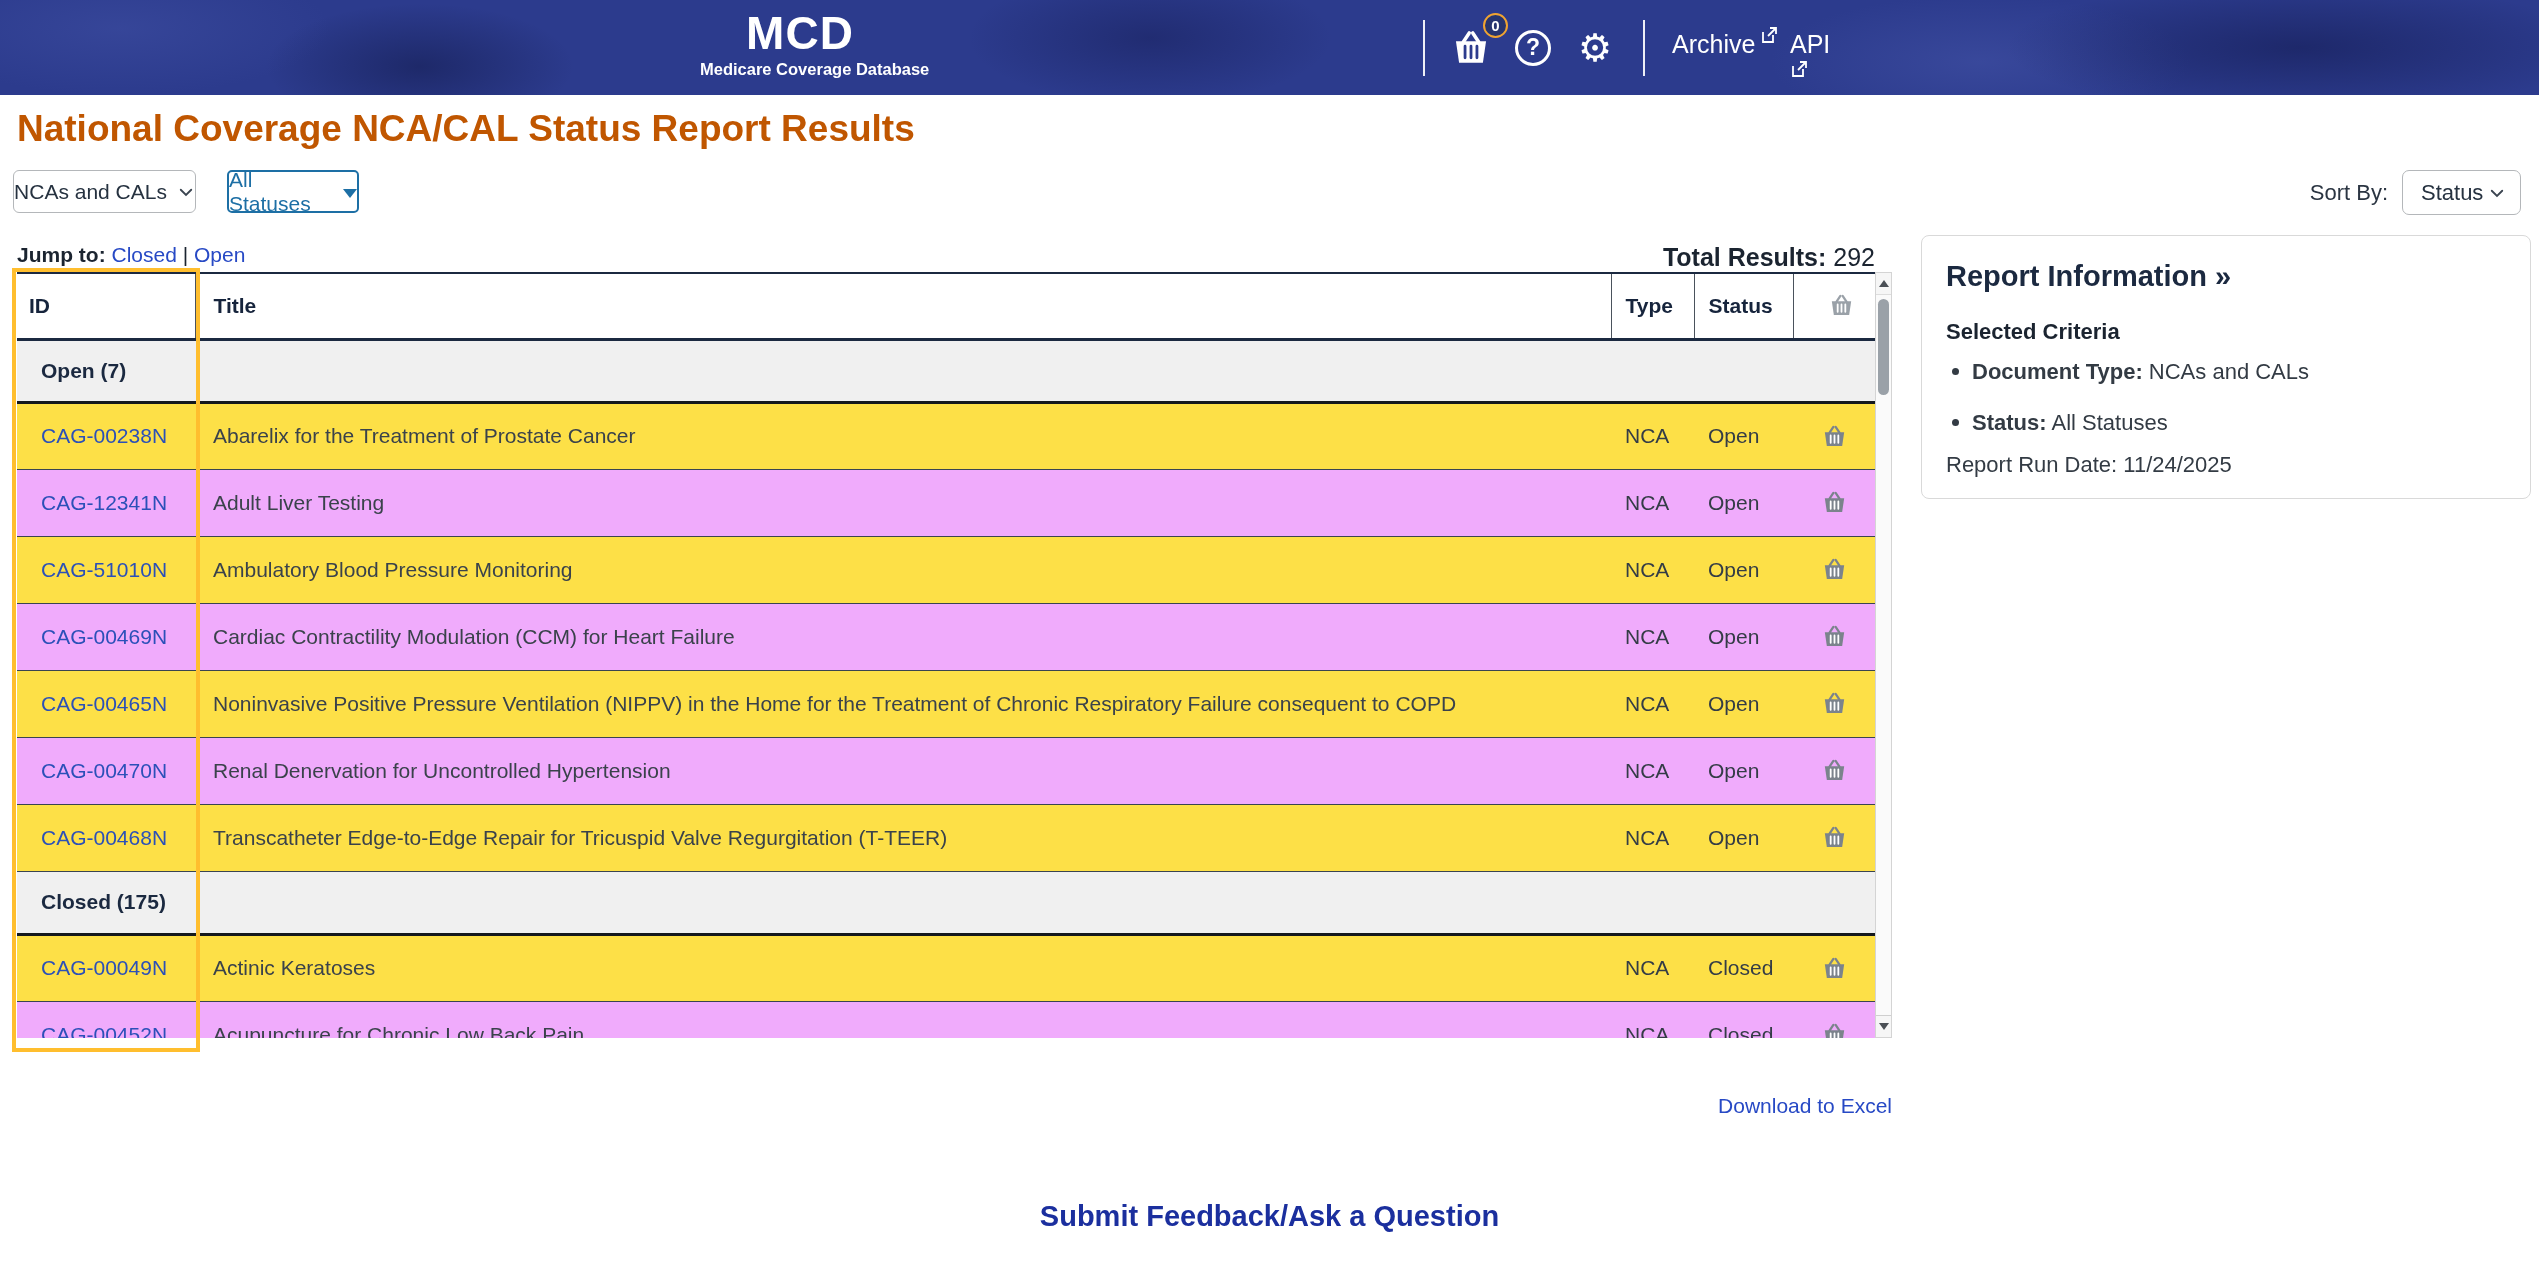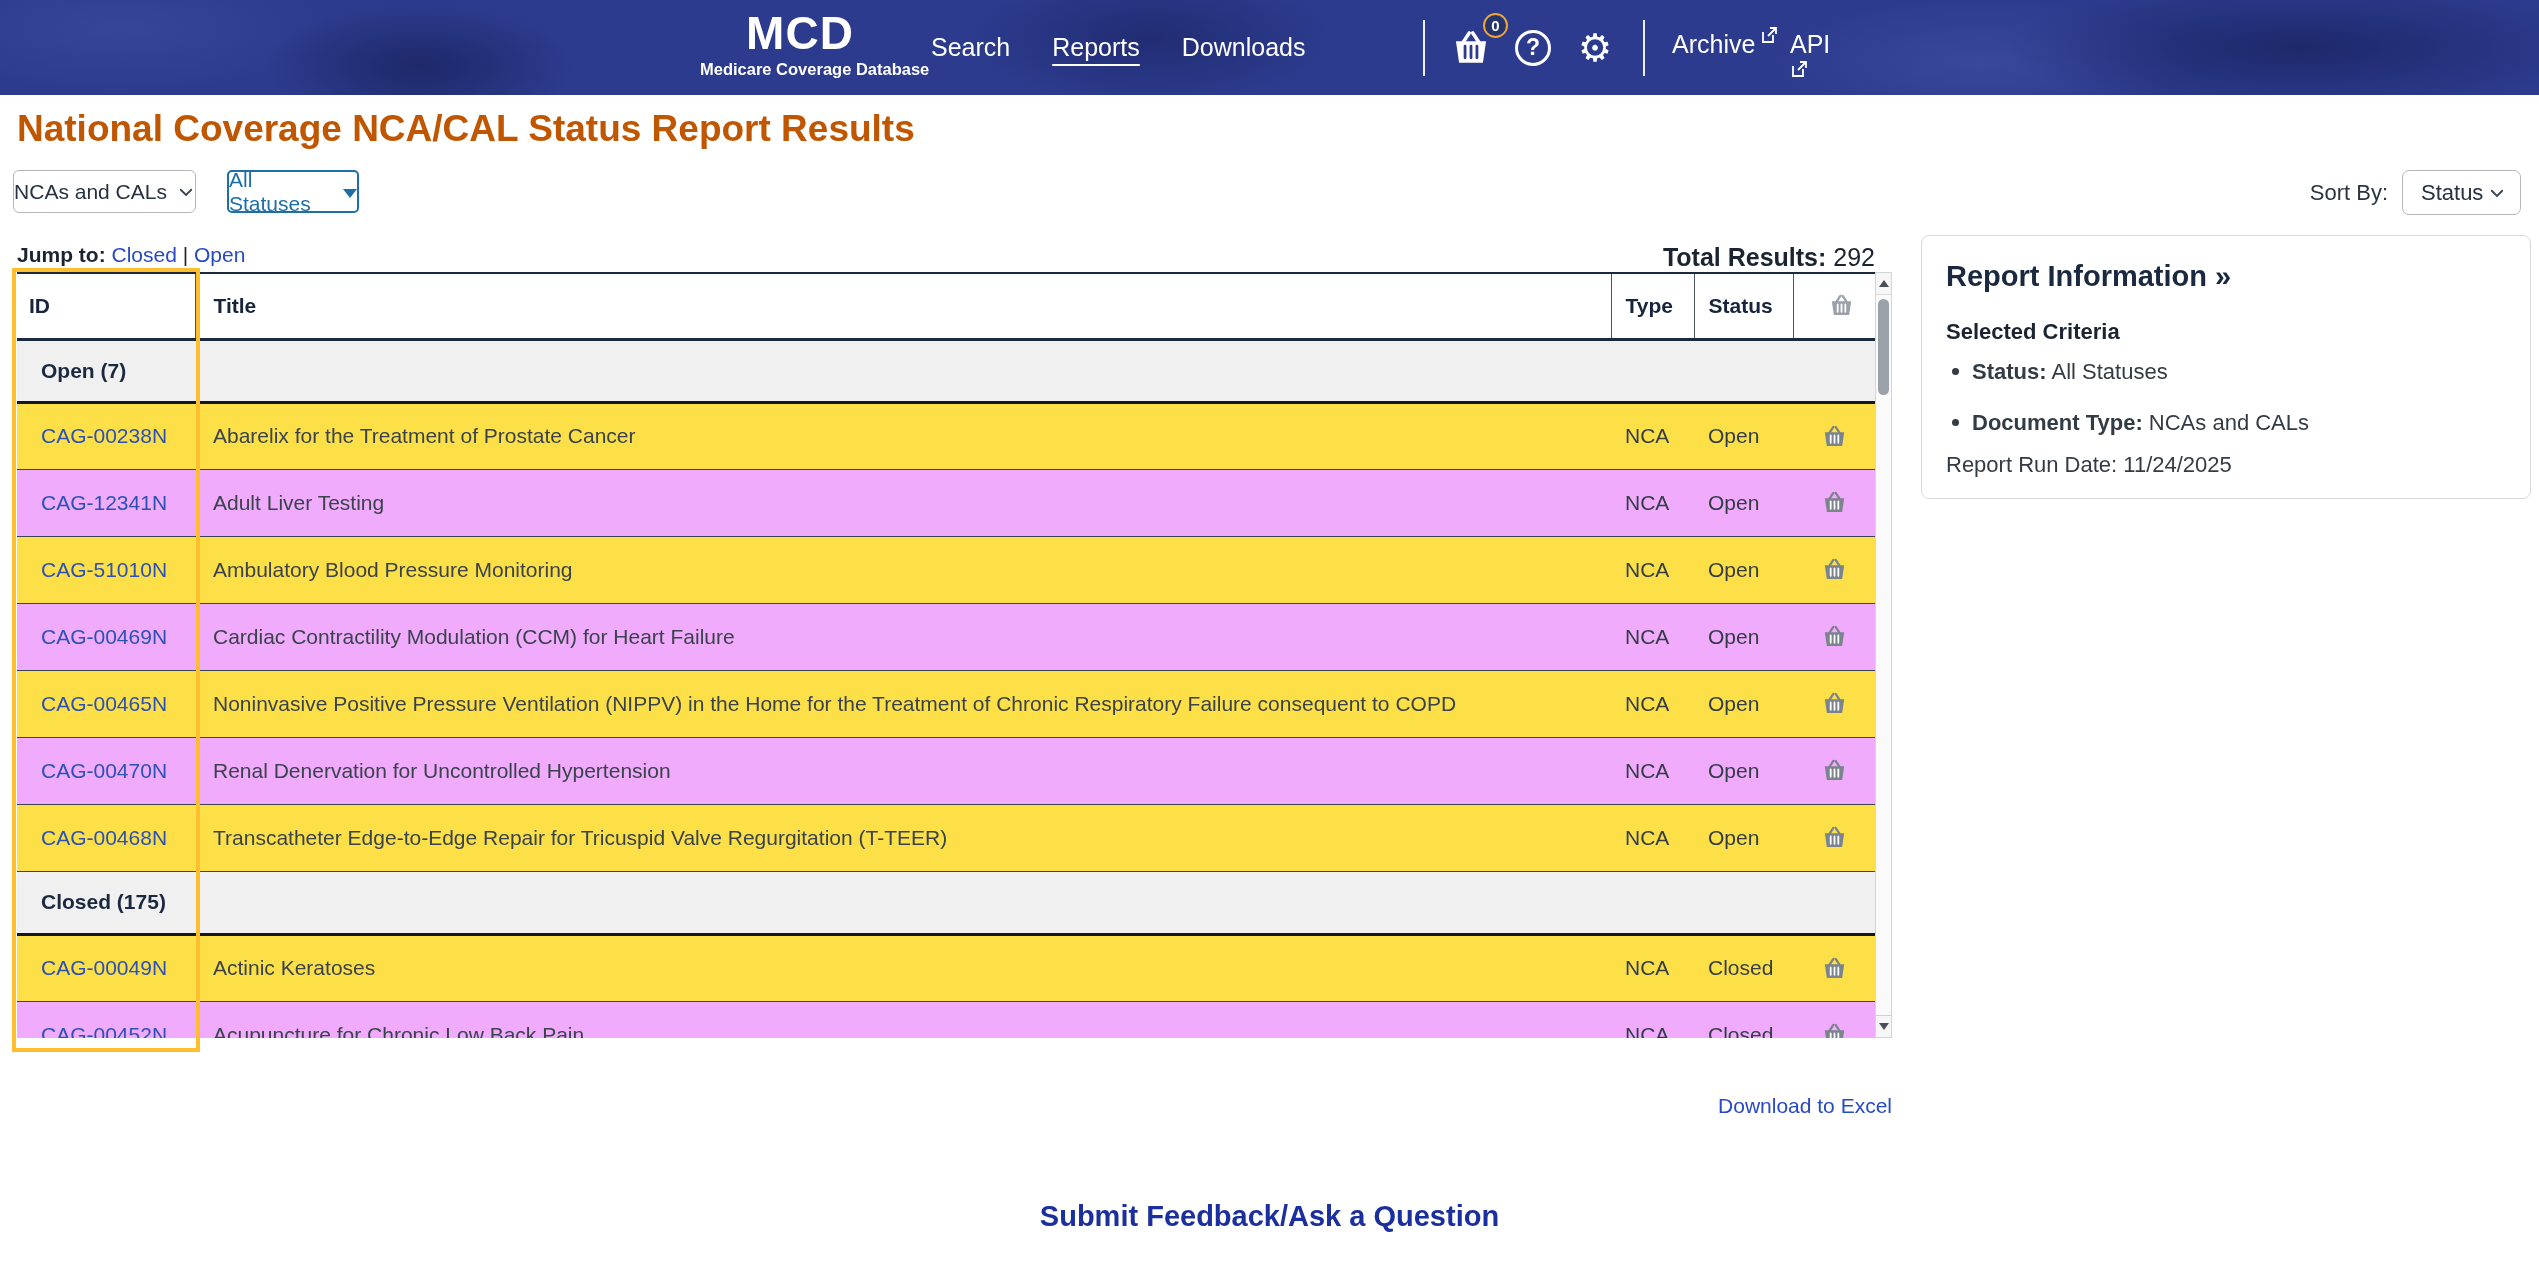--- a/index.html
+++ b/index.html
@@ -132,25 +132,20 @@
 <body>
 
 <div class="stage">
 
   <header class="app-header">
     <div class="brand">
       <div class="brand-title">MCD</div>
       <div class="brand-sub">Medicare Coverage Database</div>
     </div>
 
-    <nav class="top-nav">
-      <a href="#">Search</a>
-      <a href="#" class="active">Reports</a>
-      <a href="#">Downloads</a>
-    </nav>
 
     <div class="hdr-divider" style="left:1423px;"></div>
 
     <div class="hdr-icon" style="left:1450px;">
       <span class="basket-wrap">
         <svg class="basket-svg" width="42" height="42" viewBox="0 0 24 24">
           <path d="M7.6 8.6 L11 3.4 M16.4 8.6 L13 3.4" stroke="#ffffff" stroke-width="2" fill="none" stroke-linecap="round"></path>
           <path d="M3.4 8.2 H20.6 L18.8 20.4 H5.2 Z" fill="#ffffff"></path>
           <path d="M8.6 11 V17.6 M12 11 V17.6 M15.4 11 V17.6" stroke="#2c3b8d" stroke-width="1.6" stroke-linecap="round"></path>
         </svg>
@@ -368,26 +363,26 @@
           <span class="arr-down"></span>
         </div>
     </div>
   </div>
 
   <aside class="report-info">
     <div class="ri-title">Report Information »</div>
     <div class="ri-subhead">Selected Criteria</div>
     <ul class="ri-list">
       <li>
+        <span class="crit-label">Document Type:</span>
+        <span>NCAs and CALs</span>
+      </li>
+      <li>
         <span class="crit-label">Status:</span>
         <span>All Statuses</span>
-      </li>
-      <li>
-        <span class="crit-label">Document Type:</span>
-        <span>NCAs and CALs</span>
       </li>
     </ul>
     <div class="ri-rundate">
       <span>Report Run Date:</span>
       <span>11/24/2025</span>
     </div>
   </aside>
 
   <a href="#" class="download-link">Download to Excel</a>
 

